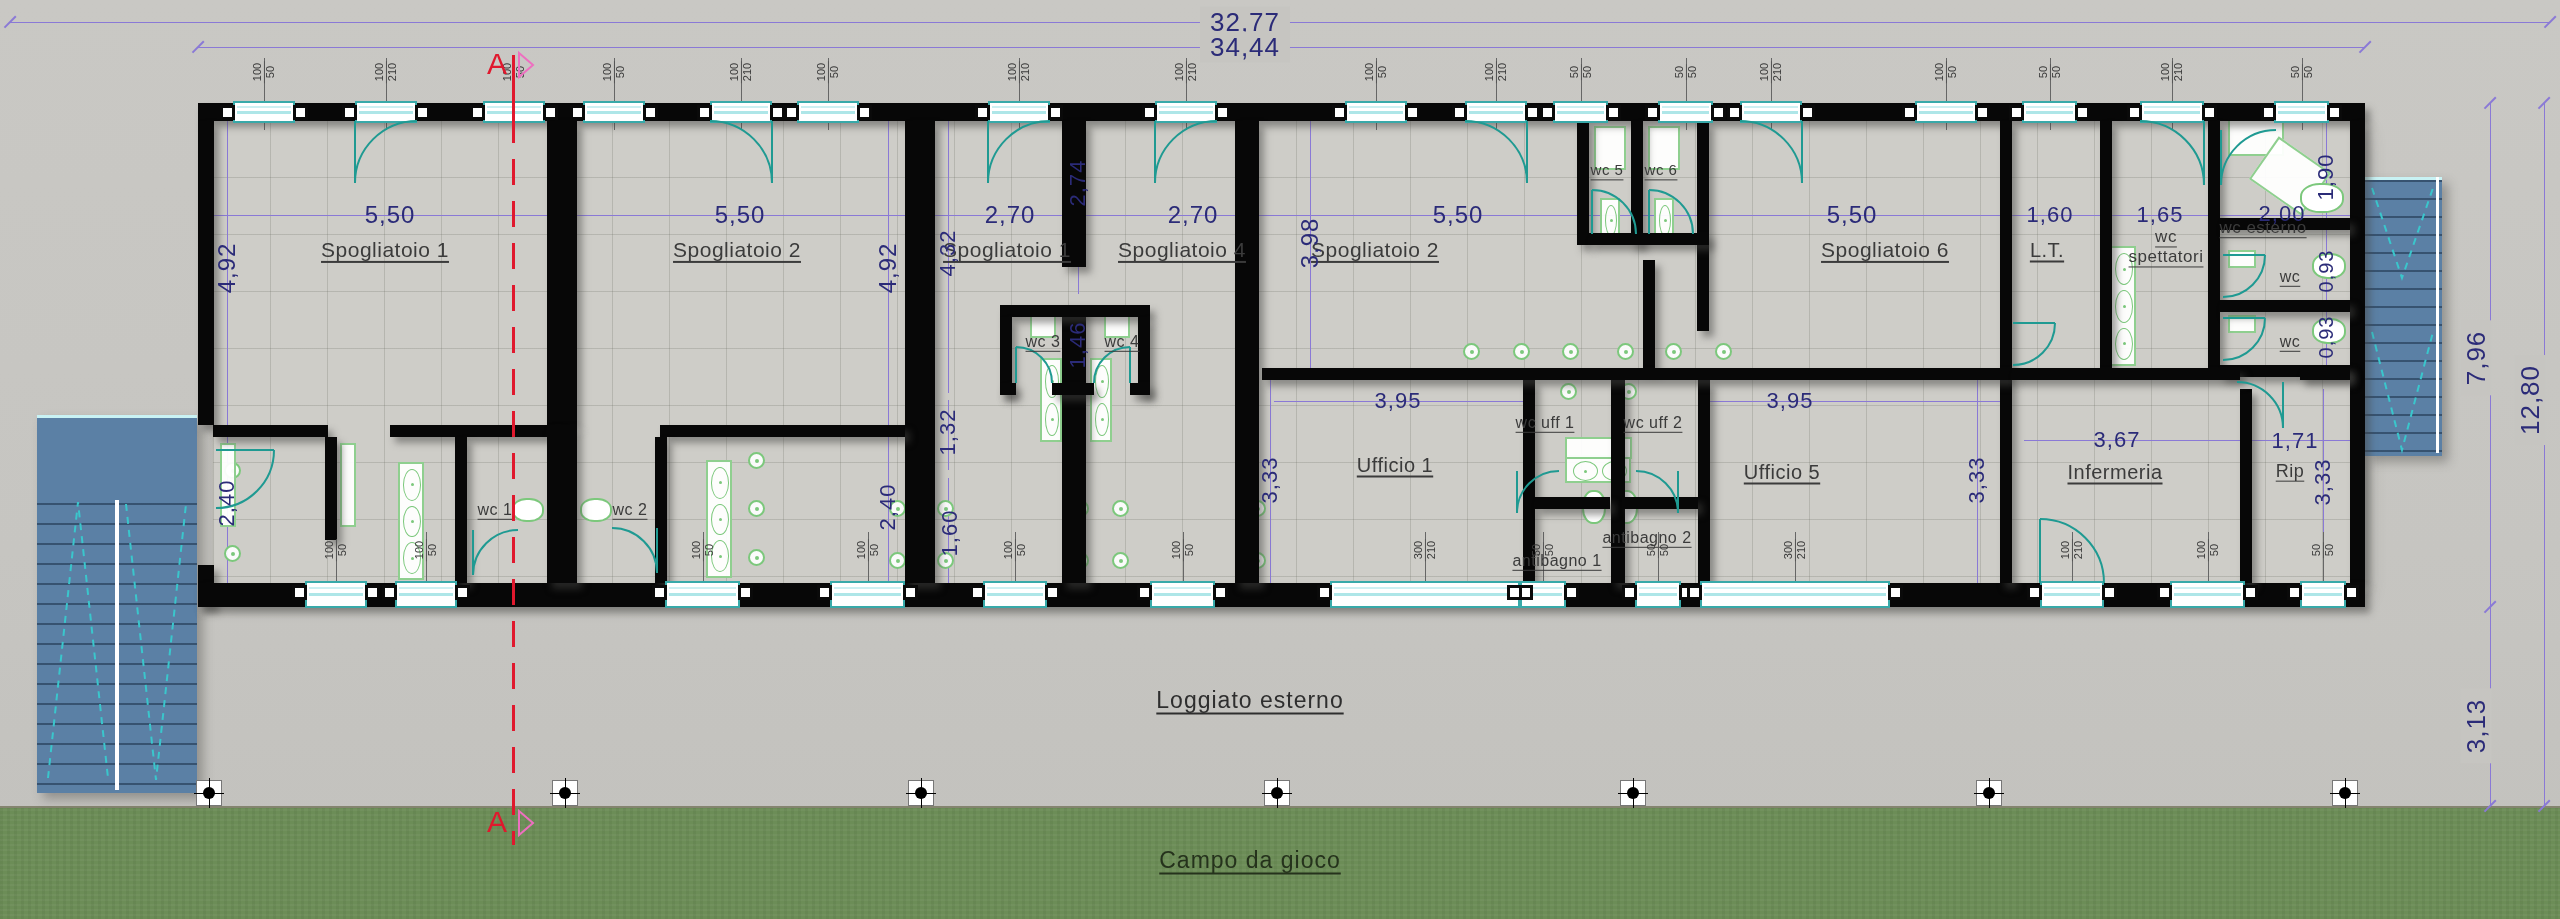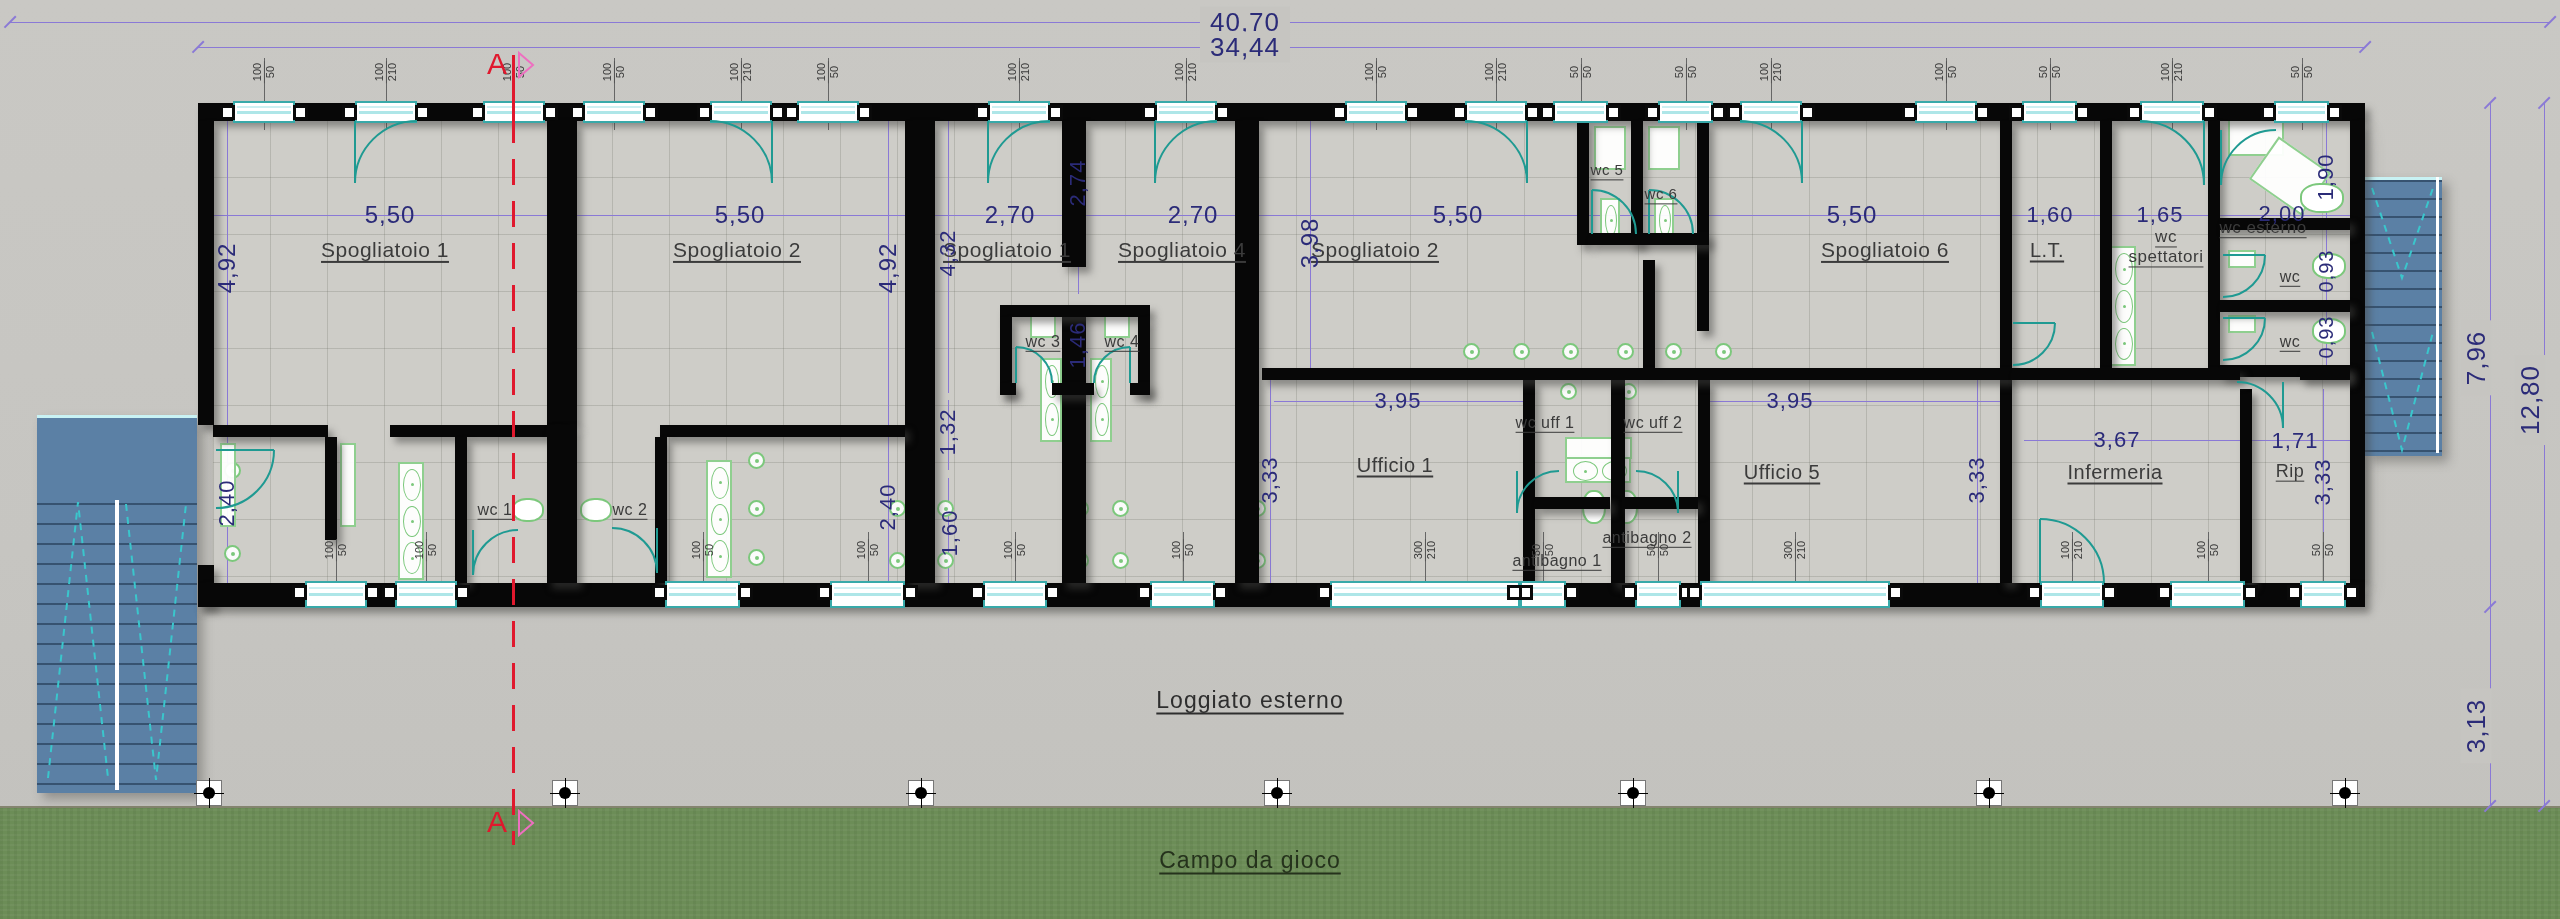--- a/index.html
+++ b/index.html
@@ -672,22 +672,22 @@
     <div class="roomlabel" style="left: 1557px; top: 538px; font-size: 16px; margin-top: 23px;">antibagno 1</div>
     <div class="roomlabel" style="left: 1647px; top: 538px; font-size: 16px;">antibagno 2</div>
     <div class="roomlabel" style="left: 1782px; top: 472px; font-size: 20px;">Ufficio 5</div>
     <div class="roomlabel" style="left: 2115px; top: 472px; font-size: 20px;">Infermeria</div>
     <div class="roomlabel" style="left: 2290px; top: 471px; font-size: 18px;">Rip</div>
     <div class="roomlabel" style="left: 495px; top: 510px; font-size: 16px;">wc 1</div>
     <div class="roomlabel" style="left: 630px; top: 510px; font-size: 16px;">wc 2</div>
     <div class="roomlabel" style="left: 1043px; top: 342px; font-size: 16px;">wc 3</div>
     <div class="roomlabel" style="left: 1122px; top: 342px; font-size: 16px;">wc 4</div>
     <div class="roomlabel" style="left: 1607px; top: 170px; font-size: 15px;">wc 5</div>
-    <div class="roomlabel" style="left: 1661px; top: 170px; font-size: 15px; margin-top: 24px;">wc 6</div>
-    <div class="dimtext bg" style="left: 1245px; top: 22px; font-size: 26px;">40,70</div>
+    <div class="roomlabel" style="left: 1661px; top: 170px; font-size: 15px;">wc 6</div>
+    <div class="dimtext bg" style="left: 1245px; top: 22px; font-size: 26px;">32,77</div>
     <div class="dimtext bg" style="left: 1245px; top: 47px; font-size: 26px;">34,44</div>
     <div class="dimtext v bg" style="left: 2476px; top: 358px; font-size: 26px;">7,96</div>
     <div class="dimtext v bg" style="left: 2530px; top: 400px; font-size: 26px;">12,80</div>
     <div class="dimtext v bg" style="left: 2476px; top: 726px; font-size: 26px;">3,13</div>
     <div class="dimtext" style="left: 390px; top: 215px; font-size: 24px;">5,50</div>
     <div class="dimtext" style="left: 740px; top: 215px; font-size: 24px;">5,50</div>
     <div class="dimtext" style="left: 1010px; top: 215px; font-size: 24px;">2,70</div>
     <div class="dimtext" style="left: 1193px; top: 215px; font-size: 24px;">2,70</div>
     <div class="dimtext" style="left: 1458px; top: 215px; font-size: 24px;">5,50</div>
     <div class="dimtext" style="left: 1852px; top: 215px; font-size: 24px;">5,50</div>

